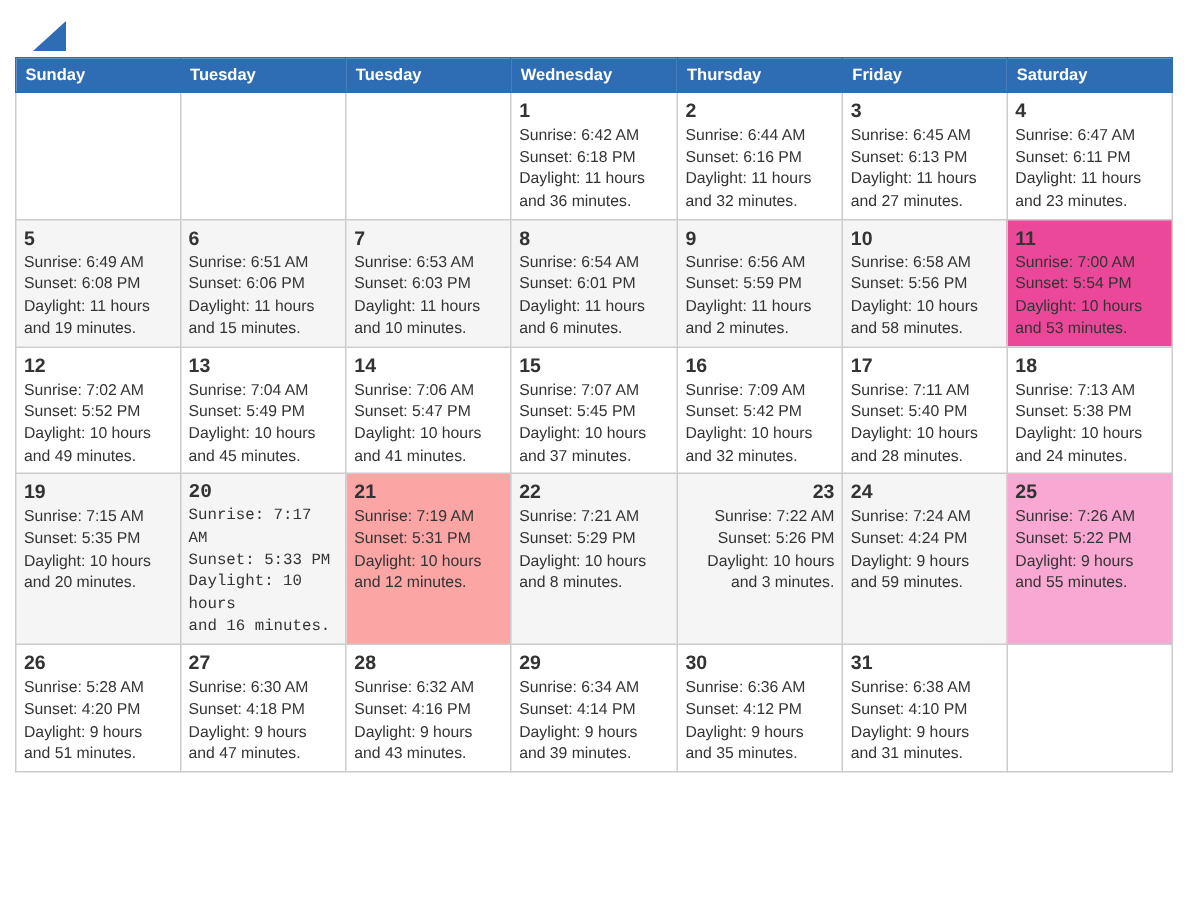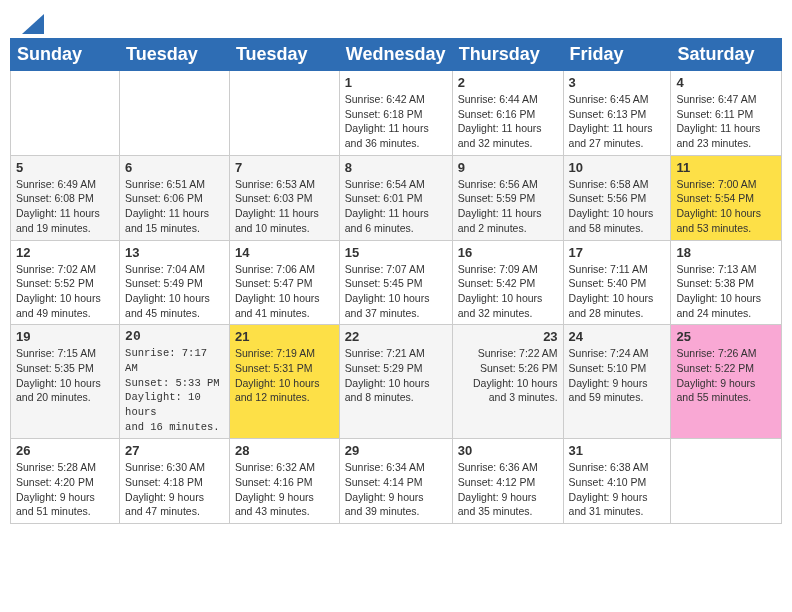--- a/index.html
+++ b/index.html
@@ -42,21 +42,21 @@
       width: 100%;
       border-collapse: collapse;
       margin-top: 4px;
       border: 1px solid #ccc;
     }
     .calendar th {
       background-color: #2e6db4;
       color: white;
       text-align: left;
       padding: 5px 6px;
-      font-size: 18px;
+      font-size: 11px;
       font-weight: bold;
       border: 1px solid #2e6db4;
     }
     .calendar td {
       vertical-align: top;
       padding: 4px 5px;
       font-size: 10.5px;
       color: #333;
       border: 1px solid #ccc;
       width: 113px;
@@ -182,21 +182,21 @@
 Daylight: 11 hours
 and 2 minutes.</div>
         </td>
         <td style="background: rgb(245, 245, 245);">
           <span class="day-number">10</span>
           <div class="day-info" style="white-space: pre-line;">Sunrise: 6:58 AM
 Sunset: 5:56 PM
 Daylight: 10 hours
 and 58 minutes.</div>
         </td>
-        <td style="background: #fde047;">
+        <td style="background: #ec4899;">
           <span class="day-number">11</span>
           <div class="day-info" style="white-space: pre-line;">Sunrise: 7:00 AM
 Sunset: 5:54 PM
 Daylight: 10 hours
 and 53 minutes.</div>
         </td>
       </tr>
       <tr>
         <td>
           <span class="day-number">12</span>
@@ -256,21 +256,21 @@
 Daylight: 10 hours
 and 20 minutes.</div>
         </td>
         <td style="background: rgb(245, 245, 245); font-family: Liberation Mono, monospace;">
           <span class="day-number">20</span>
           <div class="day-info" style="white-space: pre-line;">Sunrise: 7:17 AM
 Sunset: 5:33 PM
 Daylight: 10 hours
 and 16 minutes.</div>
         </td>
-        <td style="background: #fde047; margin-left: 48px;">
+        <td style="background: #fca5a5; margin-left: 48px;">
           <span class="day-number">21</span>
           <div class="day-info" style="white-space: pre-line;">Sunrise: 7:19 AM
 Sunset: 5:31 PM
 Daylight: 10 hours
 and 12 minutes.</div>
         </td>
         <td style="background: rgb(245, 245, 245);">
           <span class="day-number">22</span>
           <div class="day-info" style="white-space: pre-line;">Sunrise: 7:21 AM
 Sunset: 5:29 PM
@@ -280,21 +280,21 @@
         <td style="background: rgb(245, 245, 245); text-align: right;">
           <span class="day-number">23</span>
           <div class="day-info" style="white-space: pre-line;">Sunrise: 7:22 AM
 Sunset: 5:26 PM
 Daylight: 10 hours
 and 3 minutes.</div>
         </td>
         <td style="background: rgb(245, 245, 245);">
           <span class="day-number">24</span>
           <div class="day-info" style="white-space: pre-line;">Sunrise: 7:24 AM
-Sunset: 5:10 PM
+Sunset: 4:24 PM
 Daylight: 9 hours
 and 59 minutes.</div>
         </td>
         <td style="background: #f9a8d4;">
           <span class="day-number">25</span>
           <div class="day-info" style="white-space: pre-line;">Sunrise: 7:26 AM
 Sunset: 5:22 PM
 Daylight: 9 hours
 and 55 minutes.</div>
         </td>

